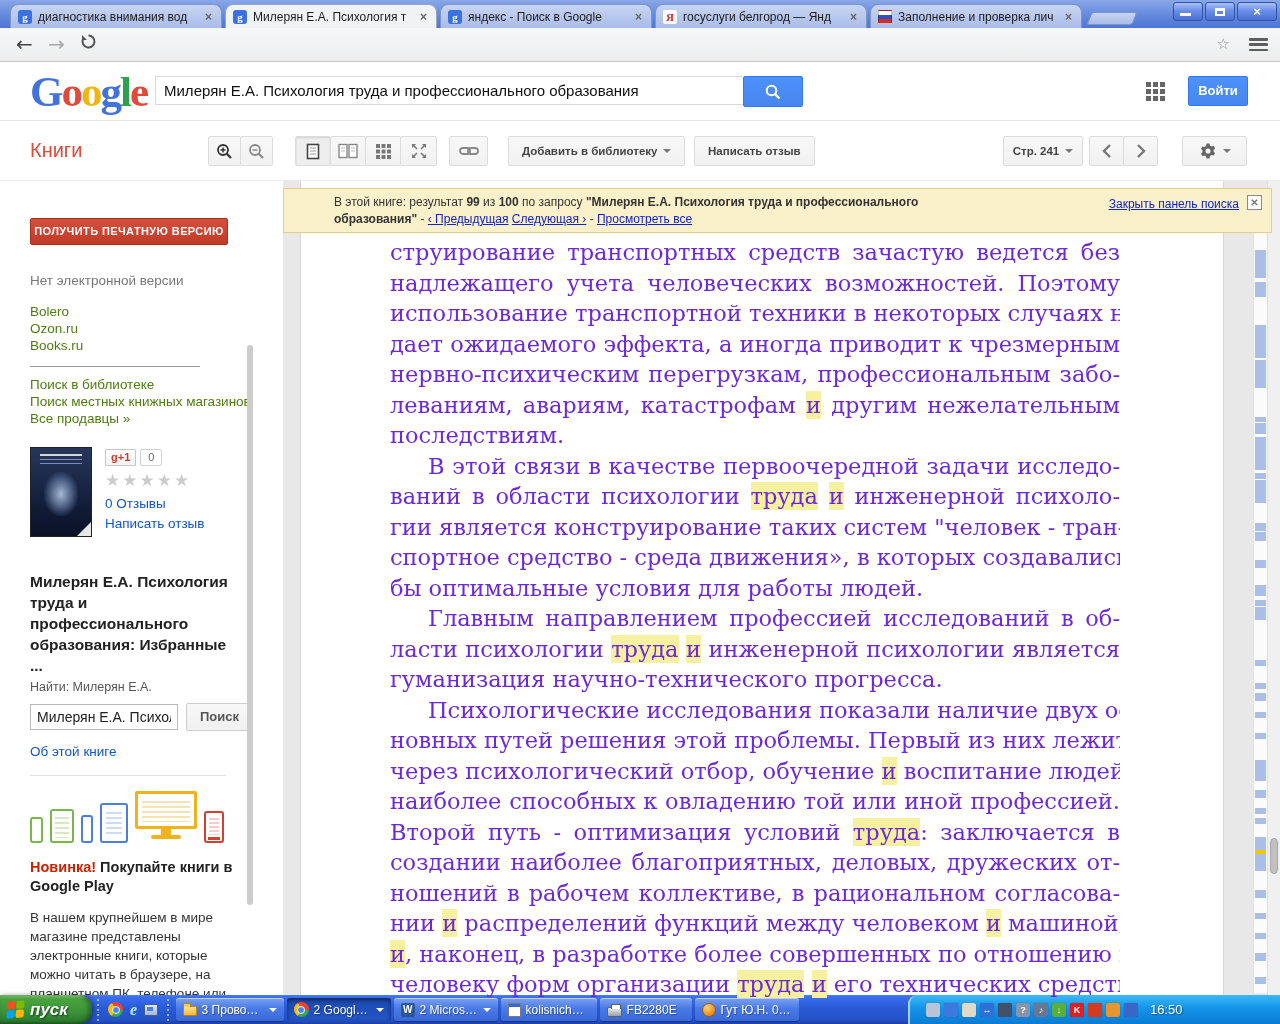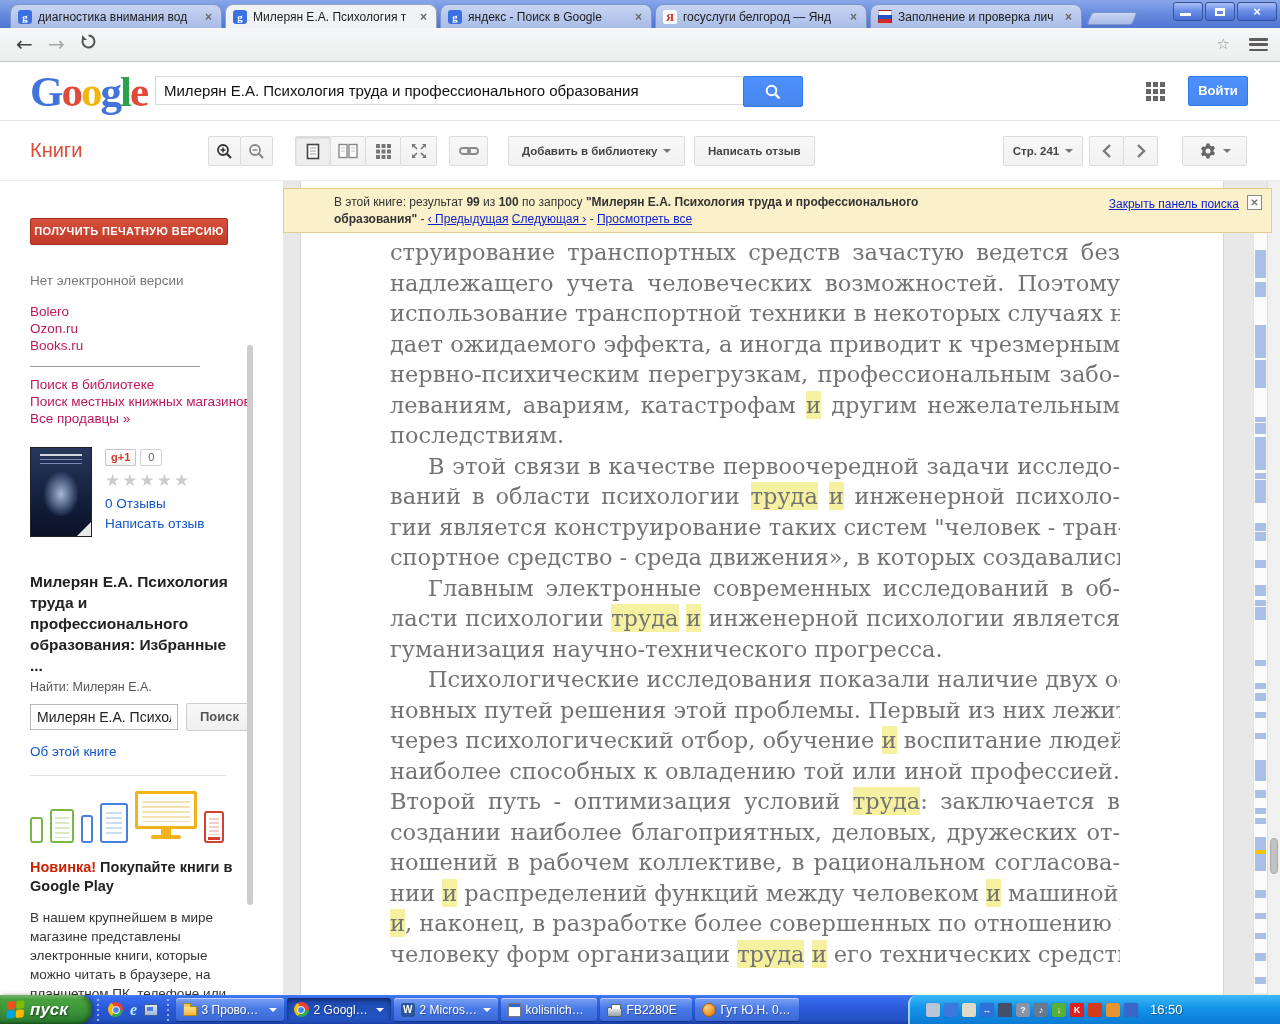--- a/index.html
+++ b/index.html
@@ -51,21 +51,21 @@
   .caret{width:0;height:0;border:4px solid transparent;border-top-color:#777;margin-top:4px;}
   svg.tico{display:block;}
 
   
   .content{position:absolute;left:0;top:181px;width:1280px;height:814px;}
   .sidebar{position:absolute;left:0;top:0;width:283px;height:814px;background:#fff;overflow:hidden;font-family:"Liberation Sans",sans-serif;}
   .side-scroll{position:absolute;left:247px;top:164px;width:6px;height:560px;background:#ccc;border-radius:3px;z-index:4;}
   .red-btn{margin:37px 0 0 30px;width:198px;height:27px;background:linear-gradient(#d5503c,#c13a28);border:1px solid #a52f1f;border-radius:2px;color:#fff;font:bold 11px/25px "Liberation Sans",sans-serif;text-align:center;letter-spacing:.4px;}
   .muted{margin:28px 0 0 30px;color:#777;font-size:13.5px;}
   .links{margin:15px 0 0 30px;}
-  .slink{color:#be185d;font-size:13.5px;line-height:17px;cursor:pointer;}
+  .slink{color:#4d7c0f;font-size:13.5px;line-height:17px;cursor:pointer;}
   .sdivider{margin:12px 0 0 30px;width:170px;border-top:1px solid #999;}
   .sdivider.lite{width:196px;border-top-color:#e0e0e0;}
   .book-card{margin:20px 0 0 30px;position:relative;height:110px;}
   .cover{position:absolute;left:0;top:0;width:62px;height:90px;background:linear-gradient(180deg,#27375c 0%,#101b36 70%,#0a1226 100%);border:1px solid #222;overflow:hidden;}
   .cover .cl{margin:6px auto 0;width:70%;height:2px;background:rgba(255,255,255,.8);}
   .cover .cl+.cl{margin-top:3px;height:1px;background:rgba(180,200,255,.6);}
   .cover .fig{position:absolute;left:50%;top:52%;width:34px;height:44px;transform:translate(-50%,-50%);background:radial-gradient(ellipse at center,rgba(190,210,240,.85),rgba(120,150,200,.25) 60%,transparent 75%);}
   .cover .curl{position:absolute;right:-1px;bottom:-1px;width:0;height:0;border-style:solid;border-width:0 0 16px 16px;border-color:transparent transparent #e8e8e8 transparent;}
   .card-r{position:absolute;left:75px;top:0;}
   .gplus{display:inline-block;border:1px solid #c6c6c6;border-radius:1px;background:linear-gradient(#fff,#f3f3f3);color:#cf3d2a;font:bold 11px/15px "Liberation Sans",sans-serif;padding:0 5px;}
@@ -95,21 +95,21 @@
   .promo-text{margin:12px 0 0 30px;width:218px;font:13.5px/19px "Liberation Sans",sans-serif;color:#333;}
 
   
   .main{position:absolute;left:283px;top:0;width:997px;height:814px;background:#e8e8e8;}
   .page{position:absolute;left:17px;top:0;width:924px;height:814px;background:#fff;border-left:1px solid #d8d8d8;border-right:1px solid #d8d8d8;}
   .search-panel{position:absolute;left:0;top:7px;width:989px;height:45px;background:#faf1ca;border:1px solid #e0cd92;z-index:6;font:12px/17px "Liberation Sans",sans-serif;color:#333;padding:5px 10px 0 12px;}
   #sp-text{width:620px;margin-left:38px;}
   .sp-link{color:#1122cc;text-decoration:underline;cursor:pointer;}
   .sp-close{position:absolute;right:32px;top:7px;color:#1122cc;text-decoration:underline;font-size:12px;cursor:pointer;}
   .sp-x{position:absolute;right:9px;top:6px;width:15px;height:15px;border:1px solid #8a8a8a;background:#fcfcfc;color:#777;font:bold 10px/13px "Liberation Sans",sans-serif;text-align:center;cursor:pointer;}
-  .book-text{position:absolute;left:17px;top:52px;width:924px;padding:4px 104px 0 90px;font-family:"DejaVu Serif",serif;font-size:22.5px;color:#737373;z-index:2;}
+  .book-text{position:absolute;left:17px;top:52px;width:924px;padding:4px 104px 0 90px;font-family:"DejaVu Serif",serif;font-size:22.5px;color:#6d28d9;z-index:2;}
   .bline{height:30.5px;line-height:30.5px;text-align:justify;text-align-last:justify;white-space:nowrap;overflow:hidden;}
   .bline.first{text-indent:38px;}
   .bline.end{text-align-last:left;}
   mark.hl{background:#f6f1a0;color:inherit;padding:1px 0;}
   .marks{position:absolute;left:970px;top:52px;width:15px;height:760px;background:#fbfbfb;border-left:1px solid #e2e2e2;border-right:1px solid #e2e2e2;}
   .mark{position:absolute;left:1px;right:1px;background:#a9bfe8;cursor:pointer;}
   .mark.cur::after{content:"";position:absolute;left:0;right:0;top:13px;height:4px;background:#f5c400;}
   .vscroll{position:absolute;right:0;top:0;width:13px;height:814px;background:#f0f0f0;border-left:1px solid #ddd;}
   .vthumb{position:absolute;left:2px;top:657px;width:8px;height:36px;background:#c1c1c1;border:1px solid #a9a9a9;border-radius:4px;}
 
@@ -402,21 +402,22 @@
           <div class="bline">надлежащего учета человеческих возможностей. Поэтому</div>
           <div class="bline">использование транспортной техники в некоторых случаях не</div>
           <div class="bline">дает ожидаемого эффекта, а иногда приводит к чрезмерным</div>
           <div class="bline">нервно-психическим перегрузкам, профессиональным забо-</div>
           <div class="bline">леваниям, авариям, катастрофам <mark class="hl">и</mark> другим нежелательным</div>
           <div class="bline end">последствиям.</div>
           <div class="bline first">В этой связи в качестве первоочередной задачи исследо-</div>
           <div class="bline">ваний в области психологии <mark class="hl">труда</mark> <mark class="hl">и</mark> инженерной психоло-</div>
           <div class="bline">гии является конструирование таких систем "человек - тран-</div>
           <div class="bline">спортное средство - среда движения», в  которых создавались</div>
-          <div class="bline first">Главным электронные современных исследований в об-</div>
+          <div class="bline end">бы оптимальные условия для работы людей.</div>
+          <div class="bline first">Главным направлением профессией исследований в об-</div>
           <div class="bline">ласти психологии <mark class="hl">труда</mark> <mark class="hl">и</mark> инженерной психологии является</div>
           <div class="bline end">гуманизация научно-технического прогресса.</div>
           <div class="bline first">Психологические исследования показали наличие двух ос-</div>
           <div class="bline">новных путей решения этой проблемы. Первый из них лежит</div>
           <div class="bline">через психологический отбор, обучение <mark class="hl">и</mark> воспитание людей,</div>
           <div class="bline">наиболее способных к овладению той или иной профессией.</div>
           <div class="bline">Второй путь - оптимизация условий <mark class="hl">труда</mark>:  заключается в</div>
           <div class="bline">создании наиболее благоприятных, деловых, дружеских от-</div>
           <div class="bline">ношений в рабочем коллективе, в рациональном согласова-</div>
           <div class="bline">нии <mark class="hl">и</mark> распределений функций между человеком <mark class="hl">и</mark> машиной,</div>

